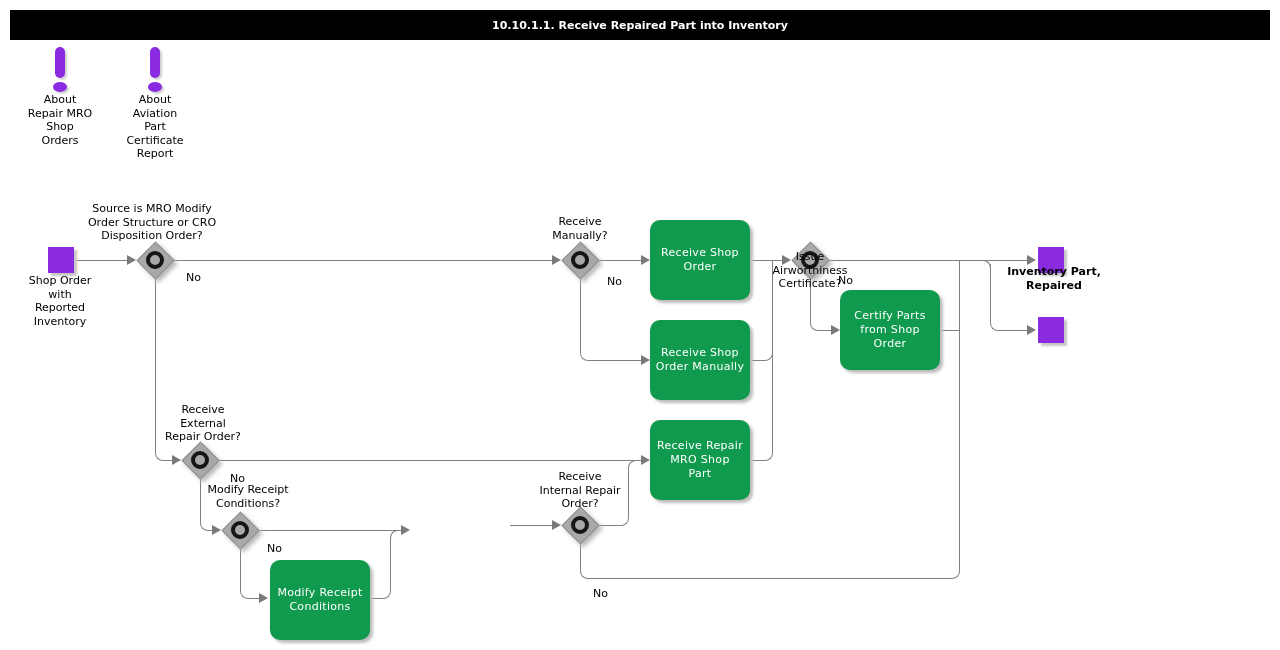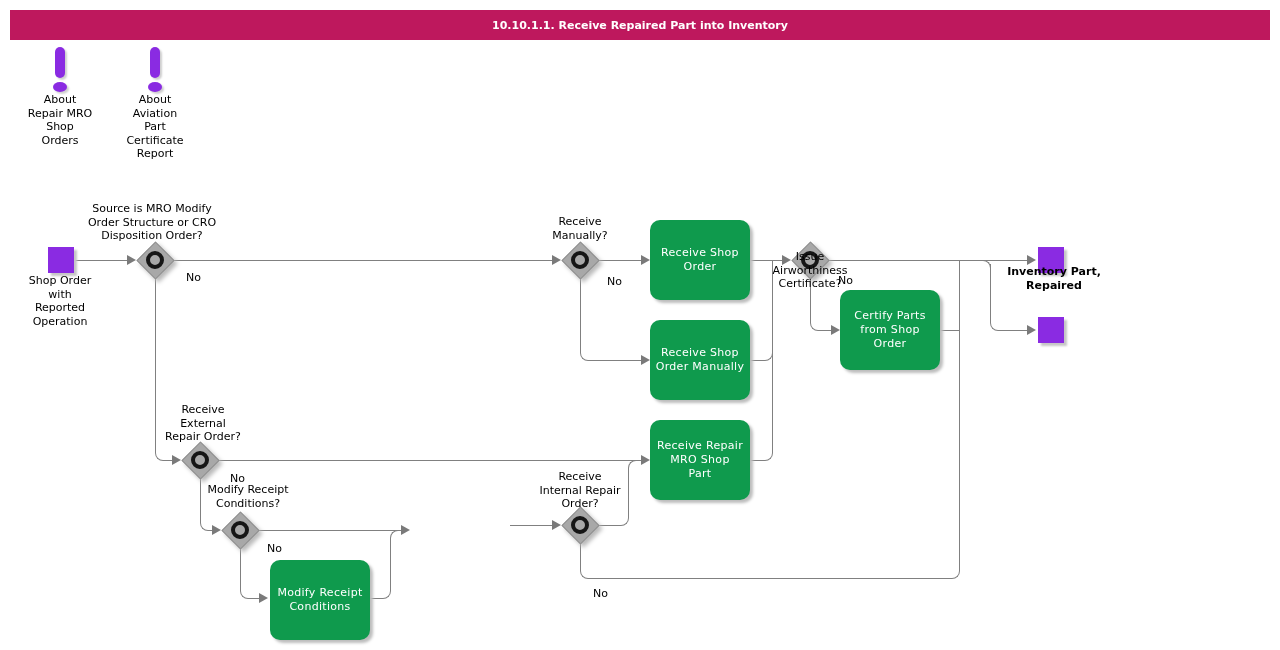--- a/index.html
+++ b/index.html
@@ -1,21 +1,21 @@
 <!DOCTYPE html>
 <html><head>
 <meta charset="utf-8">
 <style>
   * { margin:0; padding:0; box-sizing:border-box; }
   body { background:#ffffff; font-family:"DejaVu Sans", sans-serif; }
   #canvas { position:relative; width:1280px; height:650px; background:#ffffff; overflow:hidden; }
 
   .titlebar {
     position:absolute; left:10px; top:10px; width:1260px; height:30px;
-    background:#be185d; color:#ffffff; font-size:11px; font-weight:bold;
+    background:#000000; color:#ffffff; font-size:11px; font-weight:bold;
     display:flex; align-items:center; justify-content:center;
   }
 
   .lbl {
     position:absolute; font-size:11px; line-height:13.5px; color:#000;
     text-align:center; white-space:pre-line;
   }
   .no-lbl { position:absolute; font-size:11px; color:#000;margin-top:28px; }
 
   .h { position:absolute; height:1px; background:#808080; }
@@ -165,21 +165,21 @@
   <div class="corner c-tl" style="left:628px; top:460px;"></div>
 
   <div class="v" style="left:580px; top:544px; height:26px;"></div>
   <div class="corner c-bl" style="left:580px; top:570px;"></div>
   <div class="h" style="left:588px; top:578px; width:363px;"></div>
 
   <div class="sq" style="left:48px; top:247px;"></div>
   <div class="lbl" style="left:10px; top:274px; width:100px;">Shop Order
 with
 Reported
-Operation</div>
+Inventory</div>
 
   <div class="sq" style="left:1038px; top:247px;"></div>
   <div class="lbl" style="left:994px; top:265px; width:120px;font-weight:bold;">Inventory Part,
 Repaired</div>
 
   <div class="sq" style="left:1038px; top:317px;"></div>
 
   <div class="dwrap" style="left:136px; top:241px;">
     <div class="dshape"></div>
       <div class="dring"></div>

